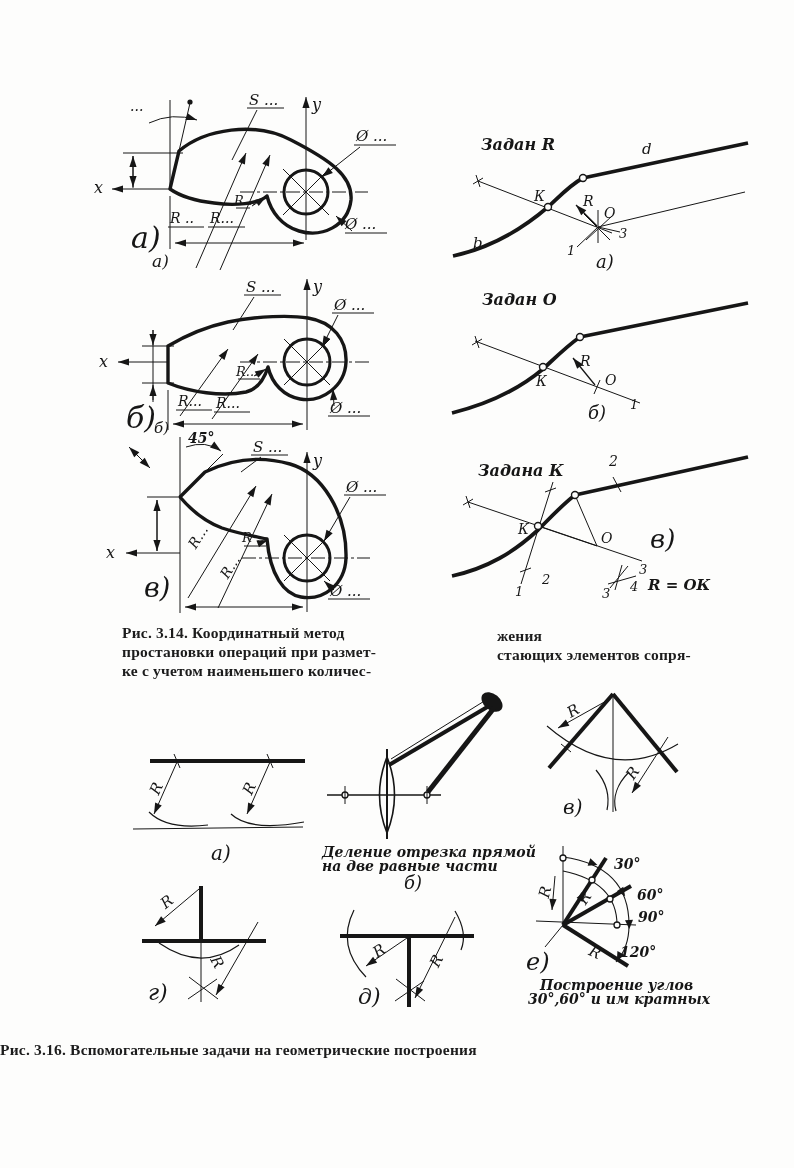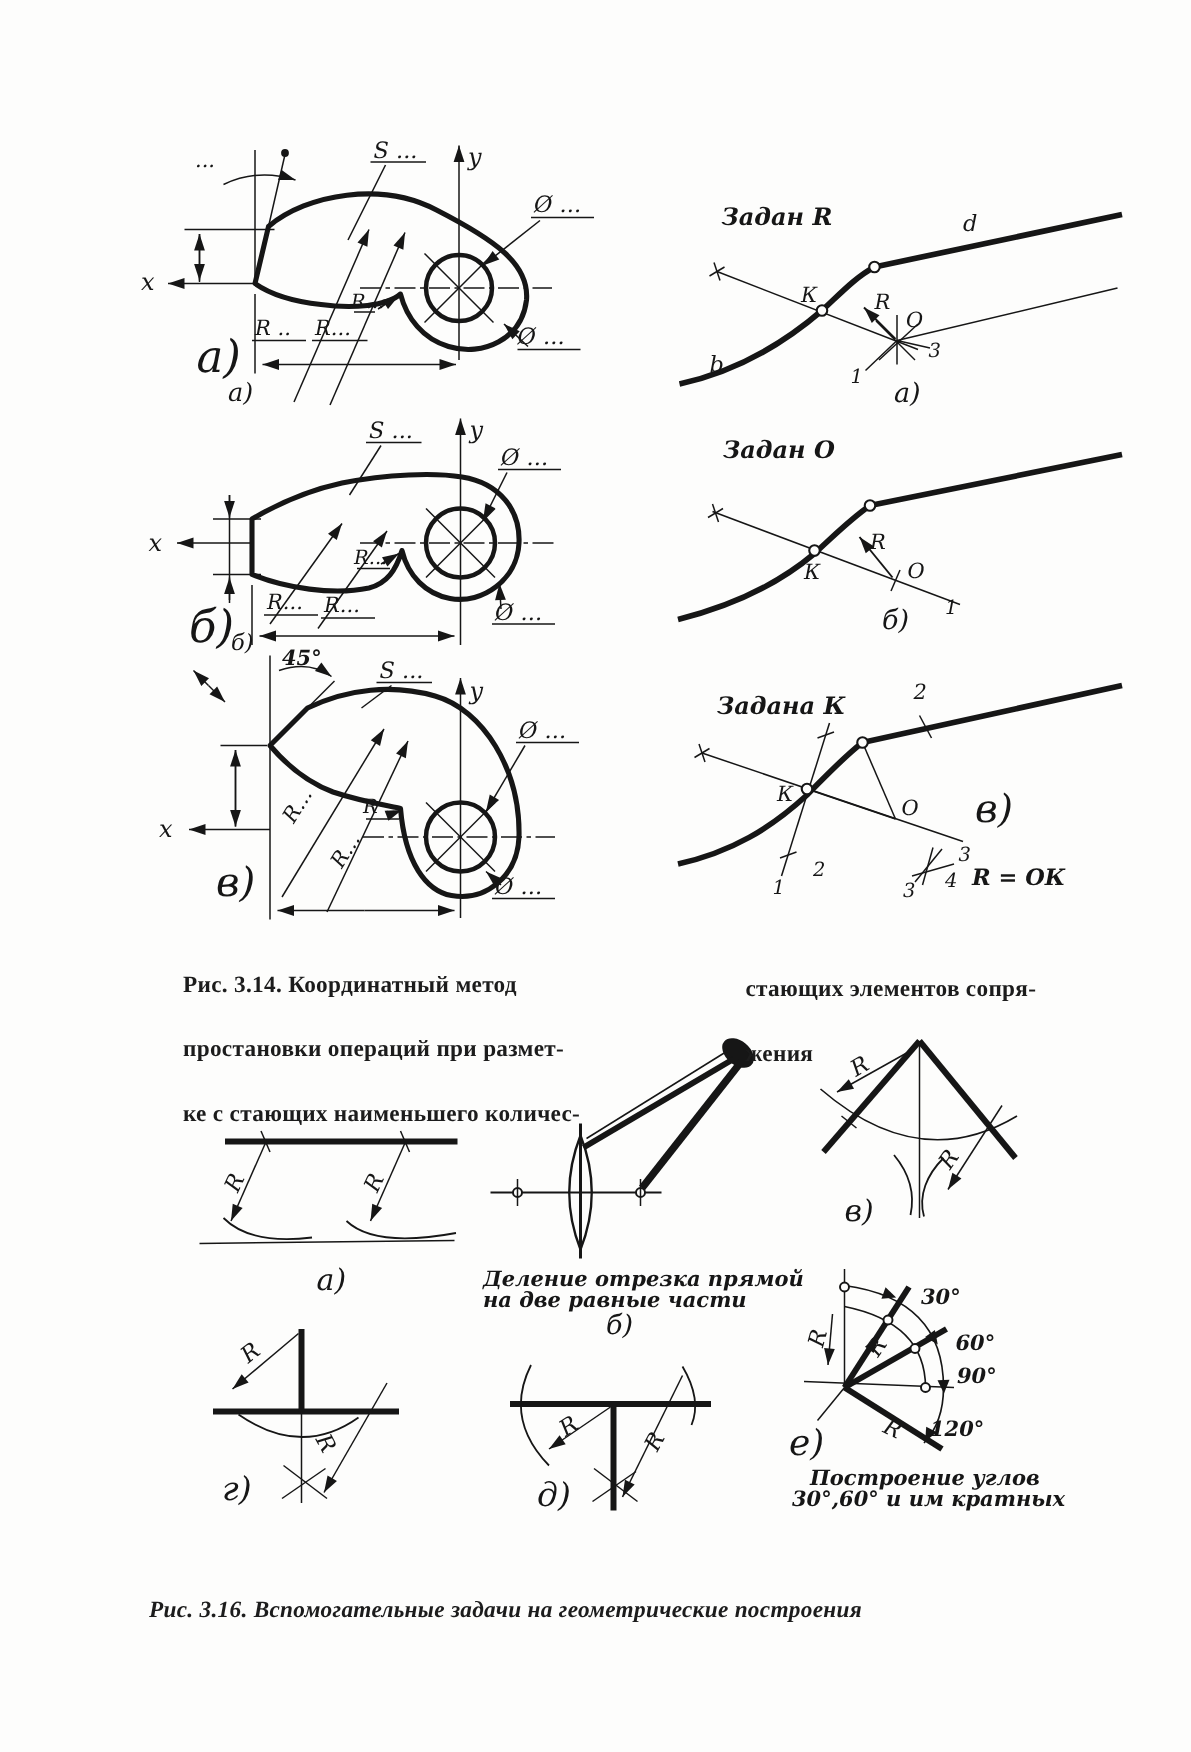--- a/index.html
+++ b/index.html
@@ -4,22 +4,22 @@
 <style>
   html,body{margin:0;padding:0;background:#e8e8e8;}
   #page{position:relative;width:794px;height:1168px;background:#fdfdfc;overflow:hidden;
         font-family:"Liberation Serif",serif;color:#1a1a1a;}
   #art{position:absolute;left:0;top:0;}
   svg text{fill:#161616;}
   .it{font-family:"DejaVu Serif",serif;font-style:italic;}
   .hand{font-family:"DejaVu Serif",serif;font-style:italic;font-weight:bold;}
   .cap{position:absolute;font-family:"Liberation Serif",serif;font-weight:600;
        font-size:15.5px;line-height:19px;color:#1c1c1c;letter-spacing:.2px;}
-  .cap div{white-space:nowrap;margin-top:24px;}
-  #cap316{width:674px;text-align:center;font-style:italic;}
+  .cap div{white-space:nowrap;}
+  #cap316{width:674px;text-align:left;}
 </style>
 </head>
 <body>
 
 <div id="page">
 
 <svg id="art" width="794" height="1168" viewBox="0 0 794 1168">
   <defs>
     <marker id="ae" markerUnits="userSpaceOnUse" markerWidth="14" markerHeight="10" refX="12" refY="5" orient="auto">
       <path d="M12,5 L1,1.4 L1,8.6 Z" fill="#161616"></path>
@@ -358,25 +358,25 @@
       <text class="it" x="526" y="970" font-size="24">е)</text>
       <text class="hand" x="540" y="990" font-size="14">Построение углов</text>
       <text class="hand" x="528" y="1004" font-size="14">30°,60° и им кратных</text>
     </g>
   </g>
 </svg>
 
 <div class="cap" id="cap314" style="left:122px;top:623px;width:286px;">
   <div>Рис. 3.14. Координатный метод</div>
   <div>простановки операций при размет-</div>
-  <div>ке с стающих наименьшего количес-</div>
+  <div>ке с учетом наименьшего количес-</div>
 </div>
 
 <div class="cap" id="cap315" style="left:497px;top:626px;width:262px;">
+  <div>жения</div>
   <div>стающих элементов сопря-</div>
-  <div>жения</div>
 </div>
 
 <div class="cap" id="cap316" style="left:0;top:1040px;">
   <div>Рис. 3.16. Вспомогательные задачи на геометрические построения</div>
 </div>
 
 </div>
 
 </body></html>

